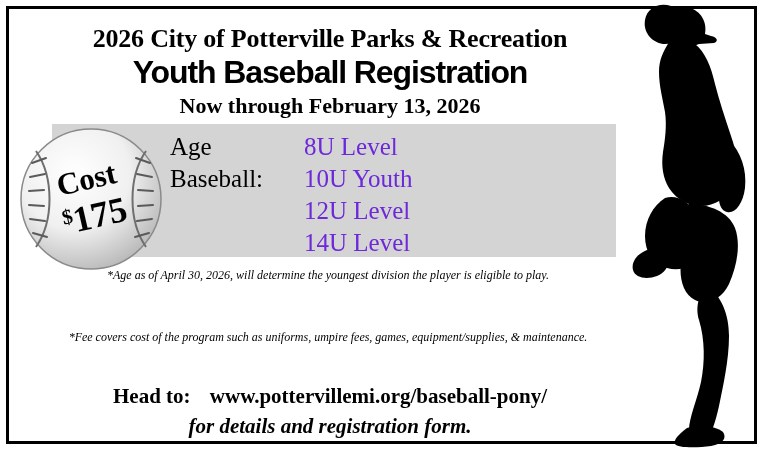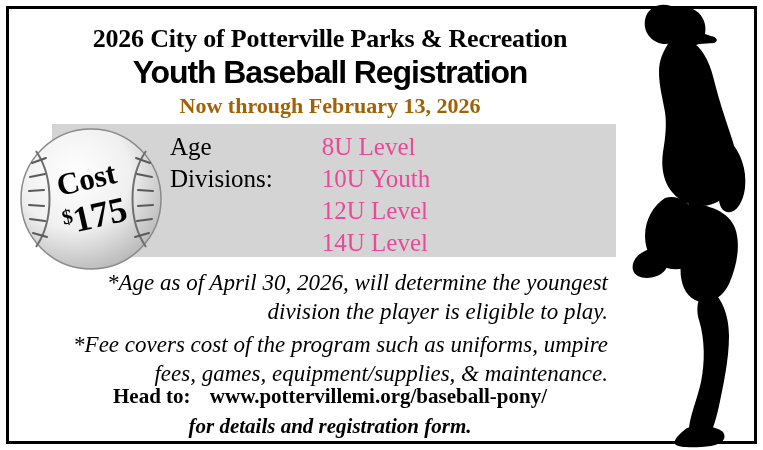--- a/index.html
+++ b/index.html
@@ -55,21 +55,21 @@
     color: #000;
     margin-top: 2px;
     width: 636px;
     line-height: 1.05;
   }
   .line-3 {
     text-align: center;
     font-family: "Liberation Serif", serif;
     font-weight: bold;
     font-size: 22px;
-    color: #a16207;
+    color: #000000;
     margin-top: 3px;
     width: 636px;
   }
 
   
   .band {
     position: absolute;
     left: 52px;
     top: 124px;
     width: 564px;
@@ -88,22 +88,21 @@
     font-family: "Liberation Serif", serif;
     font-size: 25px;
     line-height: 1.28;
     color: #000;
     white-space: nowrap;
   }
   .levels {
     font-family: "Liberation Serif", serif;
     font-size: 25px;
     line-height: 1.28;
-    color: #ec4899;
-    margin-left: 8px;
+    color: #6d28d9;
   }
   .levels div { white-space: nowrap; }
 
   
   .ball {
     position: absolute;
     left: 16px;
     top: 125px;
     width: 150px;
     height: 148px;
@@ -143,24 +142,24 @@
   .cost-price sup {
     font-size: 21px;
     vertical-align: 10px;
   }
 
   
   .note {
     position: absolute;
     width: 560px;
     left: 48px;
-    text-align: right;
+    text-align: center;
     font-family: "Liberation Serif", serif;
     font-style: italic;
-    font-size: 23px;
+    font-size: 12px;
     line-height: 1.28;
     color: #000;
   }
   .note-1 { top: 268px; }
   .note-2 { top: 330px; }
 
   
   .cta {
     position: absolute;
     left: 40px;
@@ -206,21 +205,21 @@
 
   <div class="content">
     <div class="line-1">2026 City of Potterville Parks &amp; Recreation</div>
     <div class="line-2">Youth Baseball Registration</div>
     <div class="line-3">Now through February 13, 2026</div>
   </div>
 
   <div class="band-inner">
     <div class="band-label">
       <div>Age</div>
-      <div>Divisions:</div>
+      <div>Baseball:</div>
     </div>
     <div class="levels">
       <div>8U Level</div>
       <div>10U Youth</div>
       <div>12U Level</div>
       <div>14U Level</div>
     </div>
   </div>
 
   <div class="ball">

